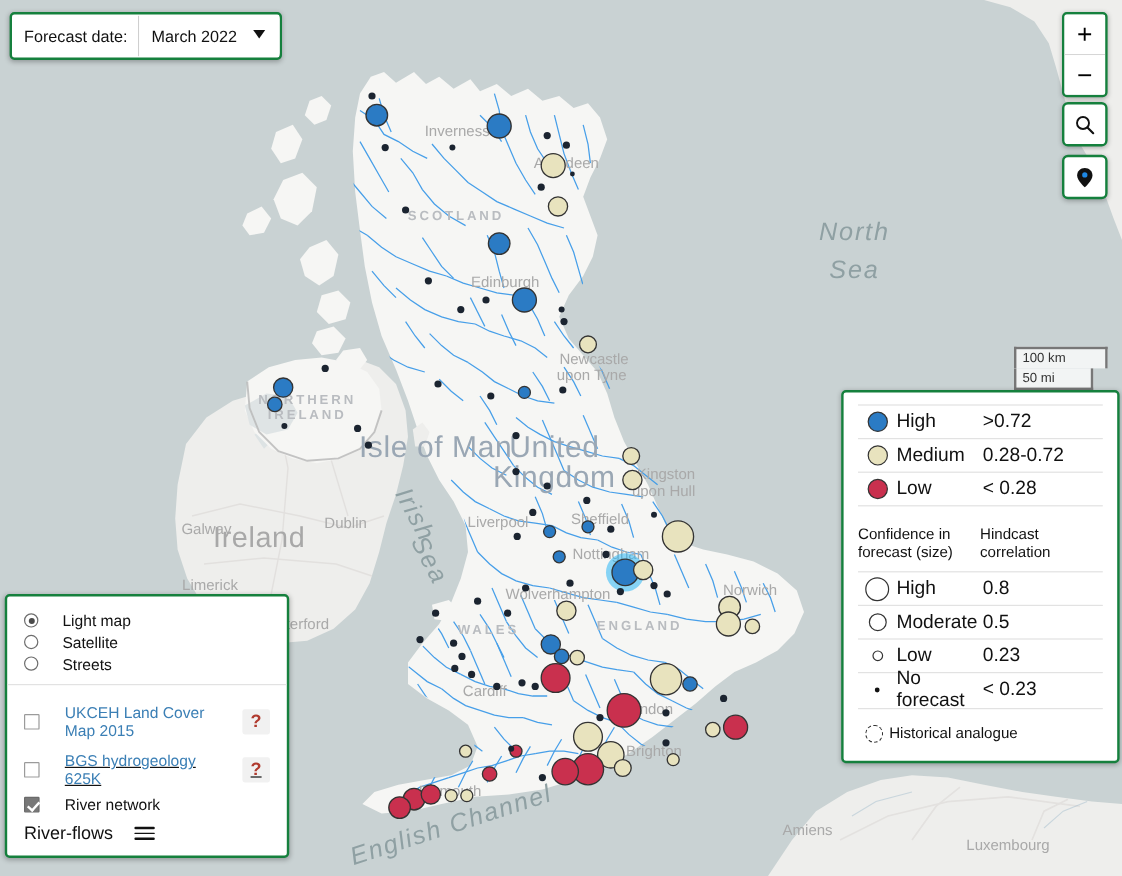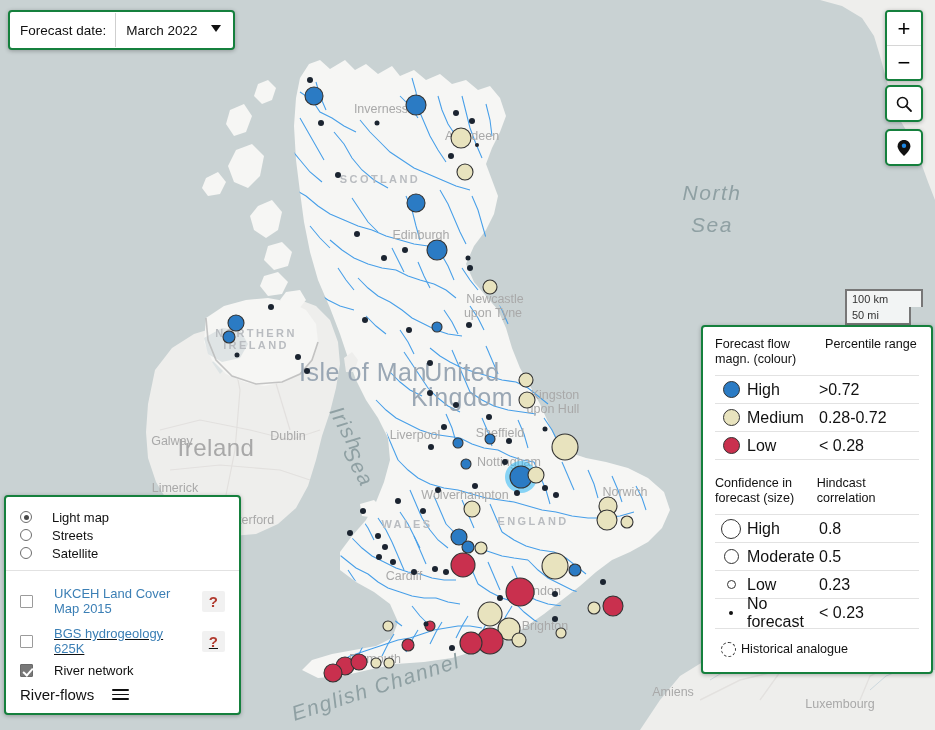--- a/index.html
+++ b/index.html
@@ -512,24 +512,20 @@
     </svg>
   </div>
 
   <div id="scale">
     <div class="scale-line" id="scale-km">100 km</div>
     <div class="scale-line" id="scale-mi">50 mi</div>
   </div>
 
   <div class="panel" id="legend">
     <div class="lg-inner">
-      <div class="lg-head">
-        <div class="c1">Forecast flow magn. (colour)</div>
-        <div>Percentile range</div>
-      </div>
       <div id="legend-colour-rows">
           <div class="lg-row">
             <span class="lg-sym">
               <span class="dot" style="width:15px;height:15px;background:#2b7bc4;border:1px solid #333"></span>
             </span>
             <span class="lg-name">High</span>
             <span class="lg-val">&gt;0.72</span>
           </div>
           <div class="lg-row">
             <span class="lg-sym">
@@ -597,25 +593,25 @@
 
   <div class="panel" id="layers">
     <div class="ly-inner">
       <div id="basemap-list">
           <div class="ly-row">
             <span class="radio on"></span>
             <span>Light map</span>
           </div>
           <div class="ly-row">
             <span class="radio"></span>
-            <span>Streets</span>
+            <span>Satellite</span>
           </div>
           <div class="ly-row">
             <span class="radio"></span>
-            <span>Satellite</span>
+            <span>Streets</span>
           </div>
         </div>
       <div class="ly-sep"></div>
       <div id="overlay-list">
           <div class="ly-row" style="padding-top: 5px; padding-bottom: 5px;">
             <span class="cbx"></span>
             <span class="ly-link">UKCEH Land Cover Map 2015</span>
             <span class="ly-help">?</span>
           </div>
           <div class="ly-row" style="padding-top: 5px; padding-bottom: 5px; text-decoration: underline;">

